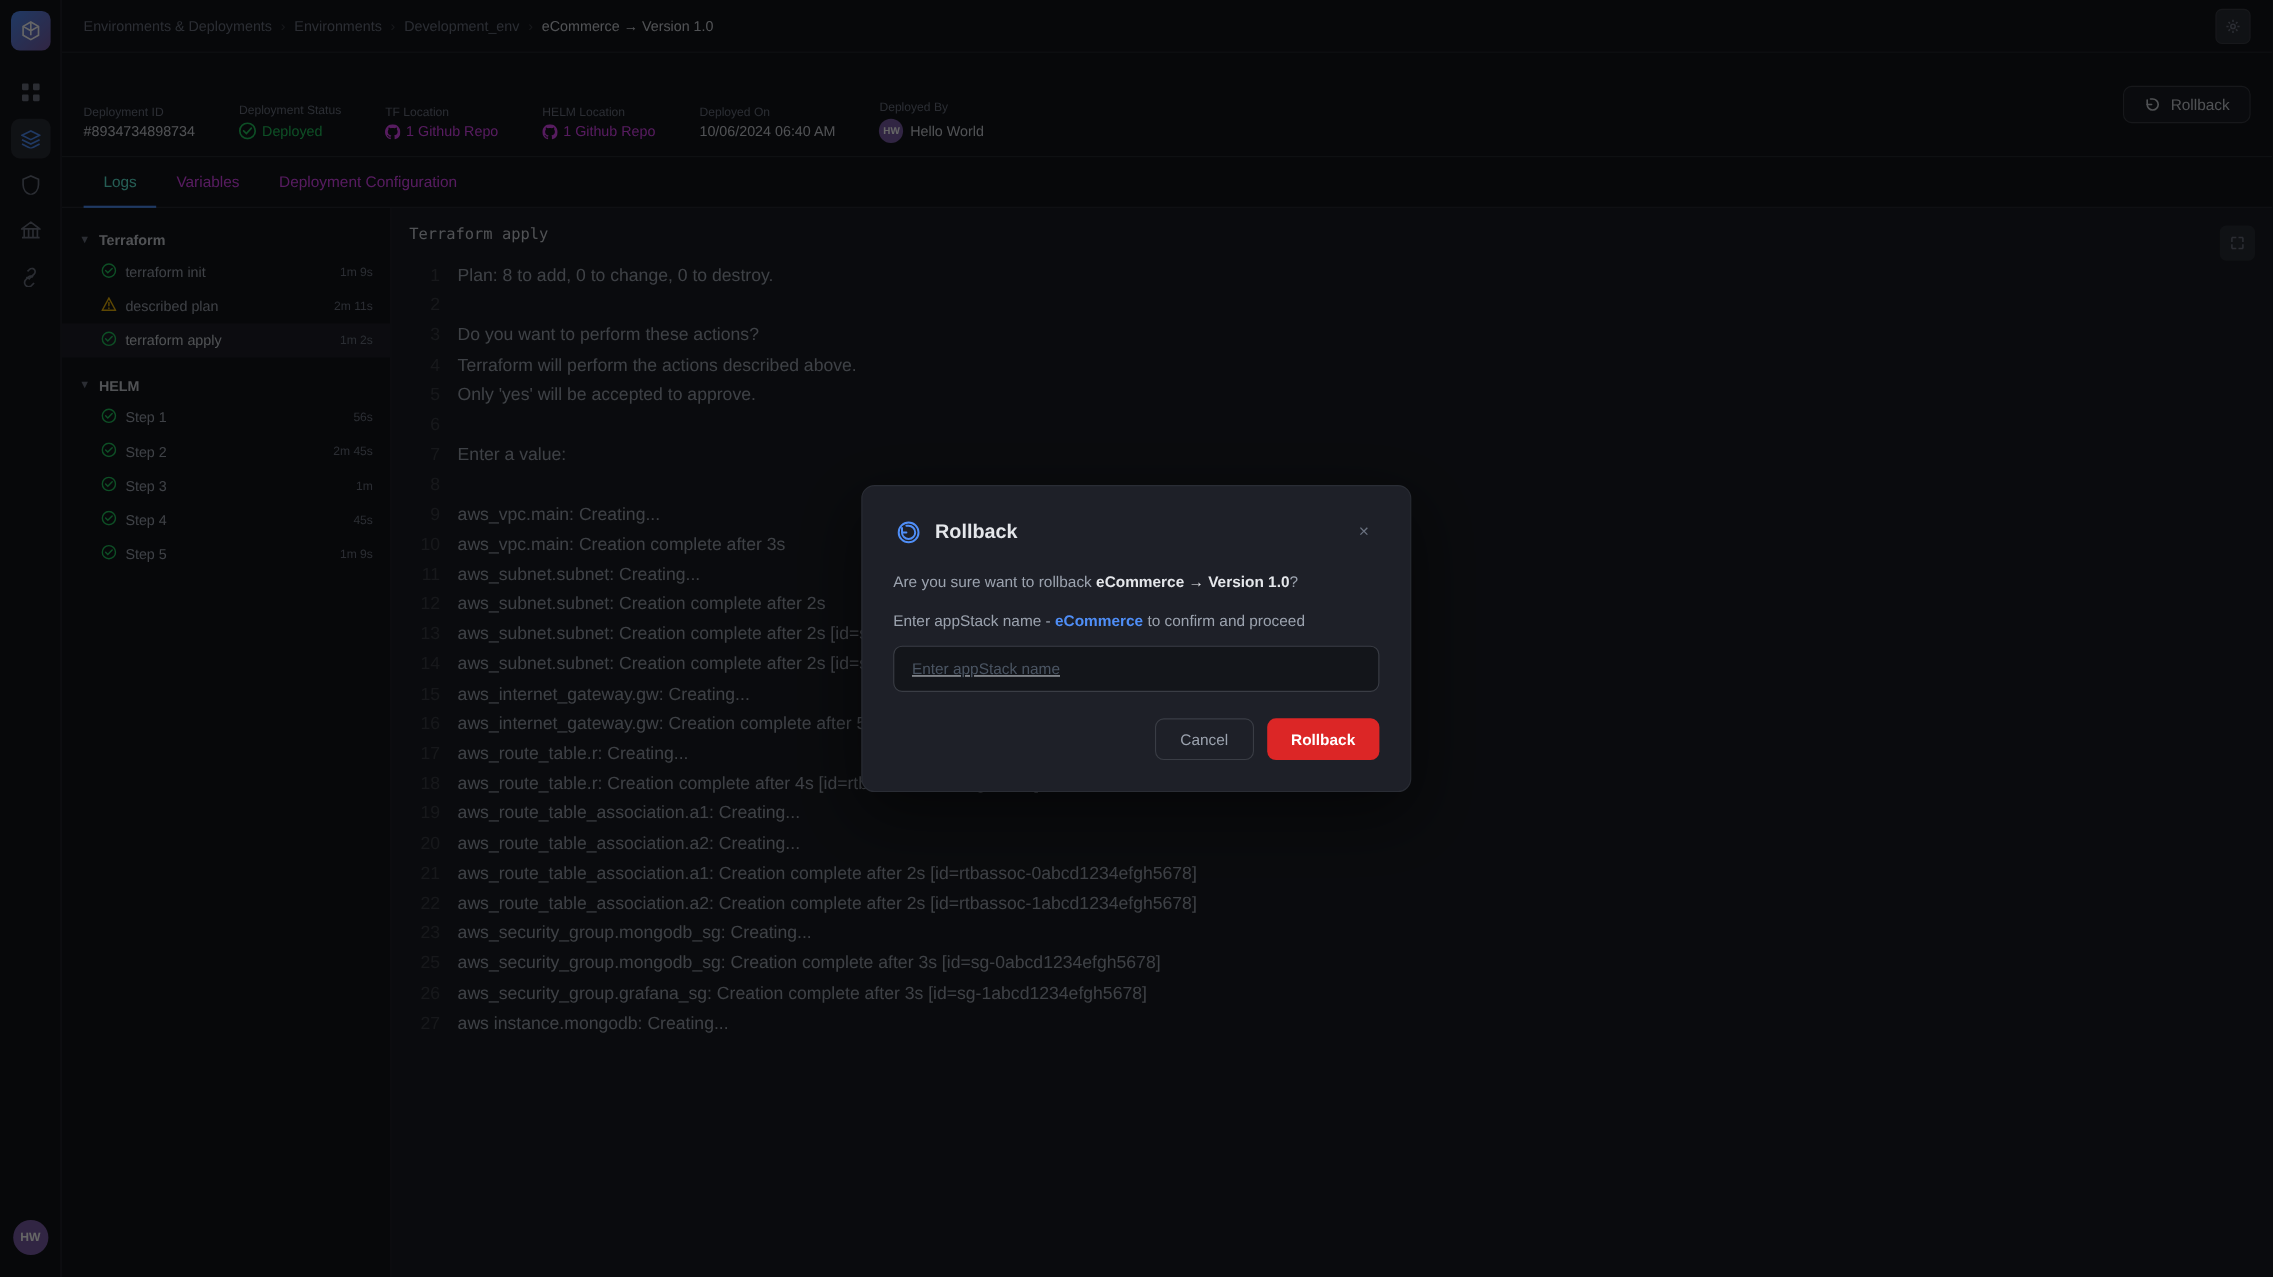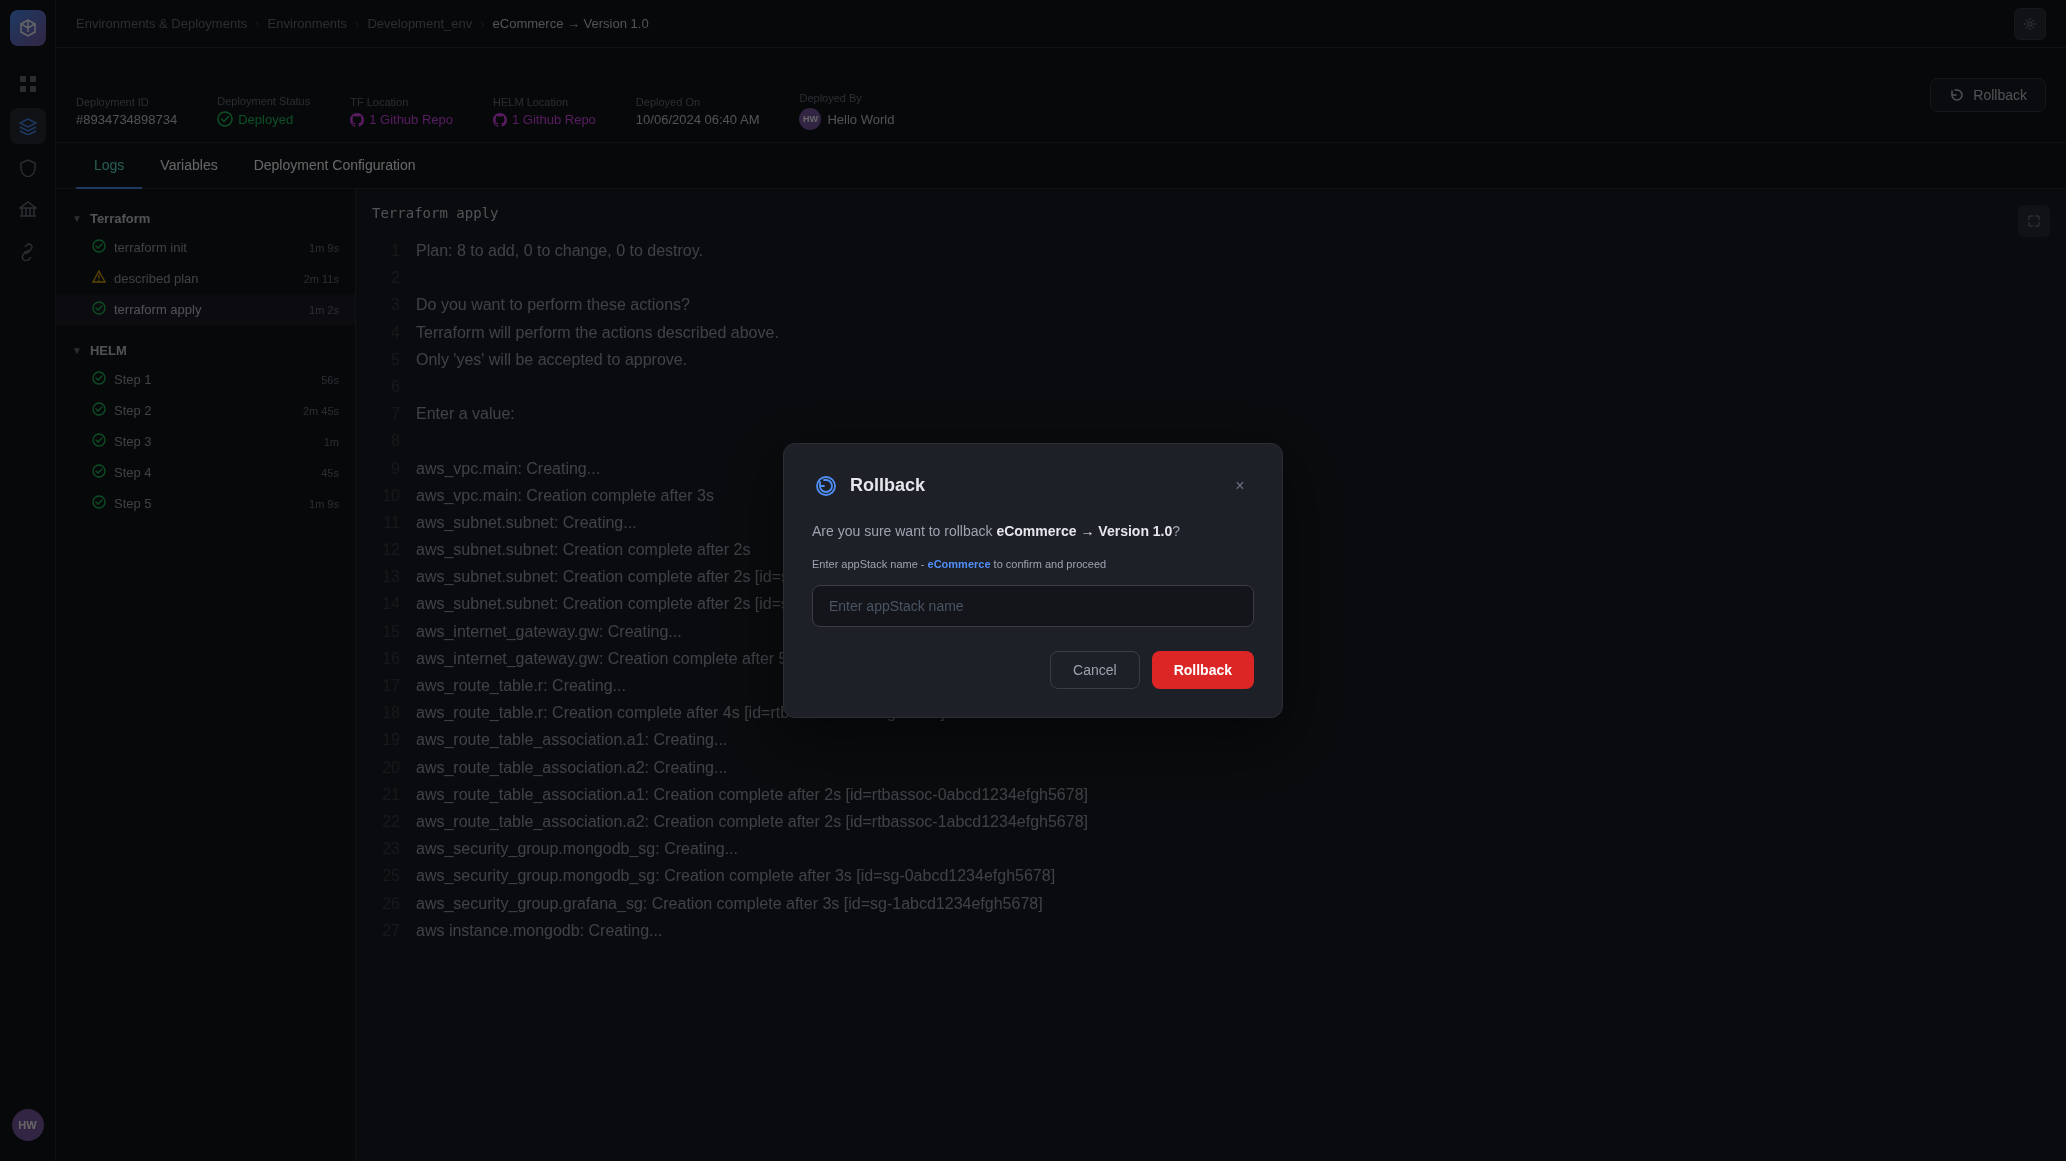--- a/index.html
+++ b/index.html
@@ -142,21 +142,21 @@
     .tabs-bar {
       background: #13151a;
       border-bottom: 1px solid #2a2d35;
       padding: 0 20px;
       display: flex;
       gap: 0;
     }
     .tab {
       padding: 14px 18px;
       font-size: 14px;
-      color: #ffffff;
+      color: #d946ef;
       cursor: pointer;
       border-bottom: 2px solid transparent;
       margin-bottom: -1px;
     }
     .tab.active { color: #5eead4; border-bottom-color: #4f8ef7; font-weight: 500; }
 
     
     .content {
       flex: 1;
       display: flex;
@@ -269,32 +269,33 @@
       justify-content: center;
       border-radius: 6px;
       cursor: pointer;
       color: #6b7280;
       font-size: 16px;
       background: transparent;
       border: none;
     }
     .modal-body { font-size: 14px; color: #9ca3af; margin-bottom: 16px; line-height: 1.6; }
     .modal-body strong { color: #e5e7eb; font-weight: 600; }
-    .modal-subtitle { font-size: 11px; color: #9ca3af; margin-bottom: 15px; }
+    .modal-subtitle { font-size: 14px; color: #9ca3af; margin-bottom: 15px; }
     .modal-subtitle strong { color: #4f8ef7; font-weight: 600; }
     .modal-input {
       width: 100%;
       background: #13151a;
       border: 1px solid #3a3d45;
       border-radius: 8px;
       padding: 12px 16px;
       font-size: 14px;
       color: #c9cdd4;
       outline: none;
       margin-bottom: 24px;
+      text-decoration: underline;
     }
     .modal-input::placeholder { color: #4b5563; }
     .modal-actions {
       display: flex;
       justify-content: flex-end;
       gap: 12px;
     }
     .btn-cancel {
       padding: 10px 22px;
       background: transparent;

